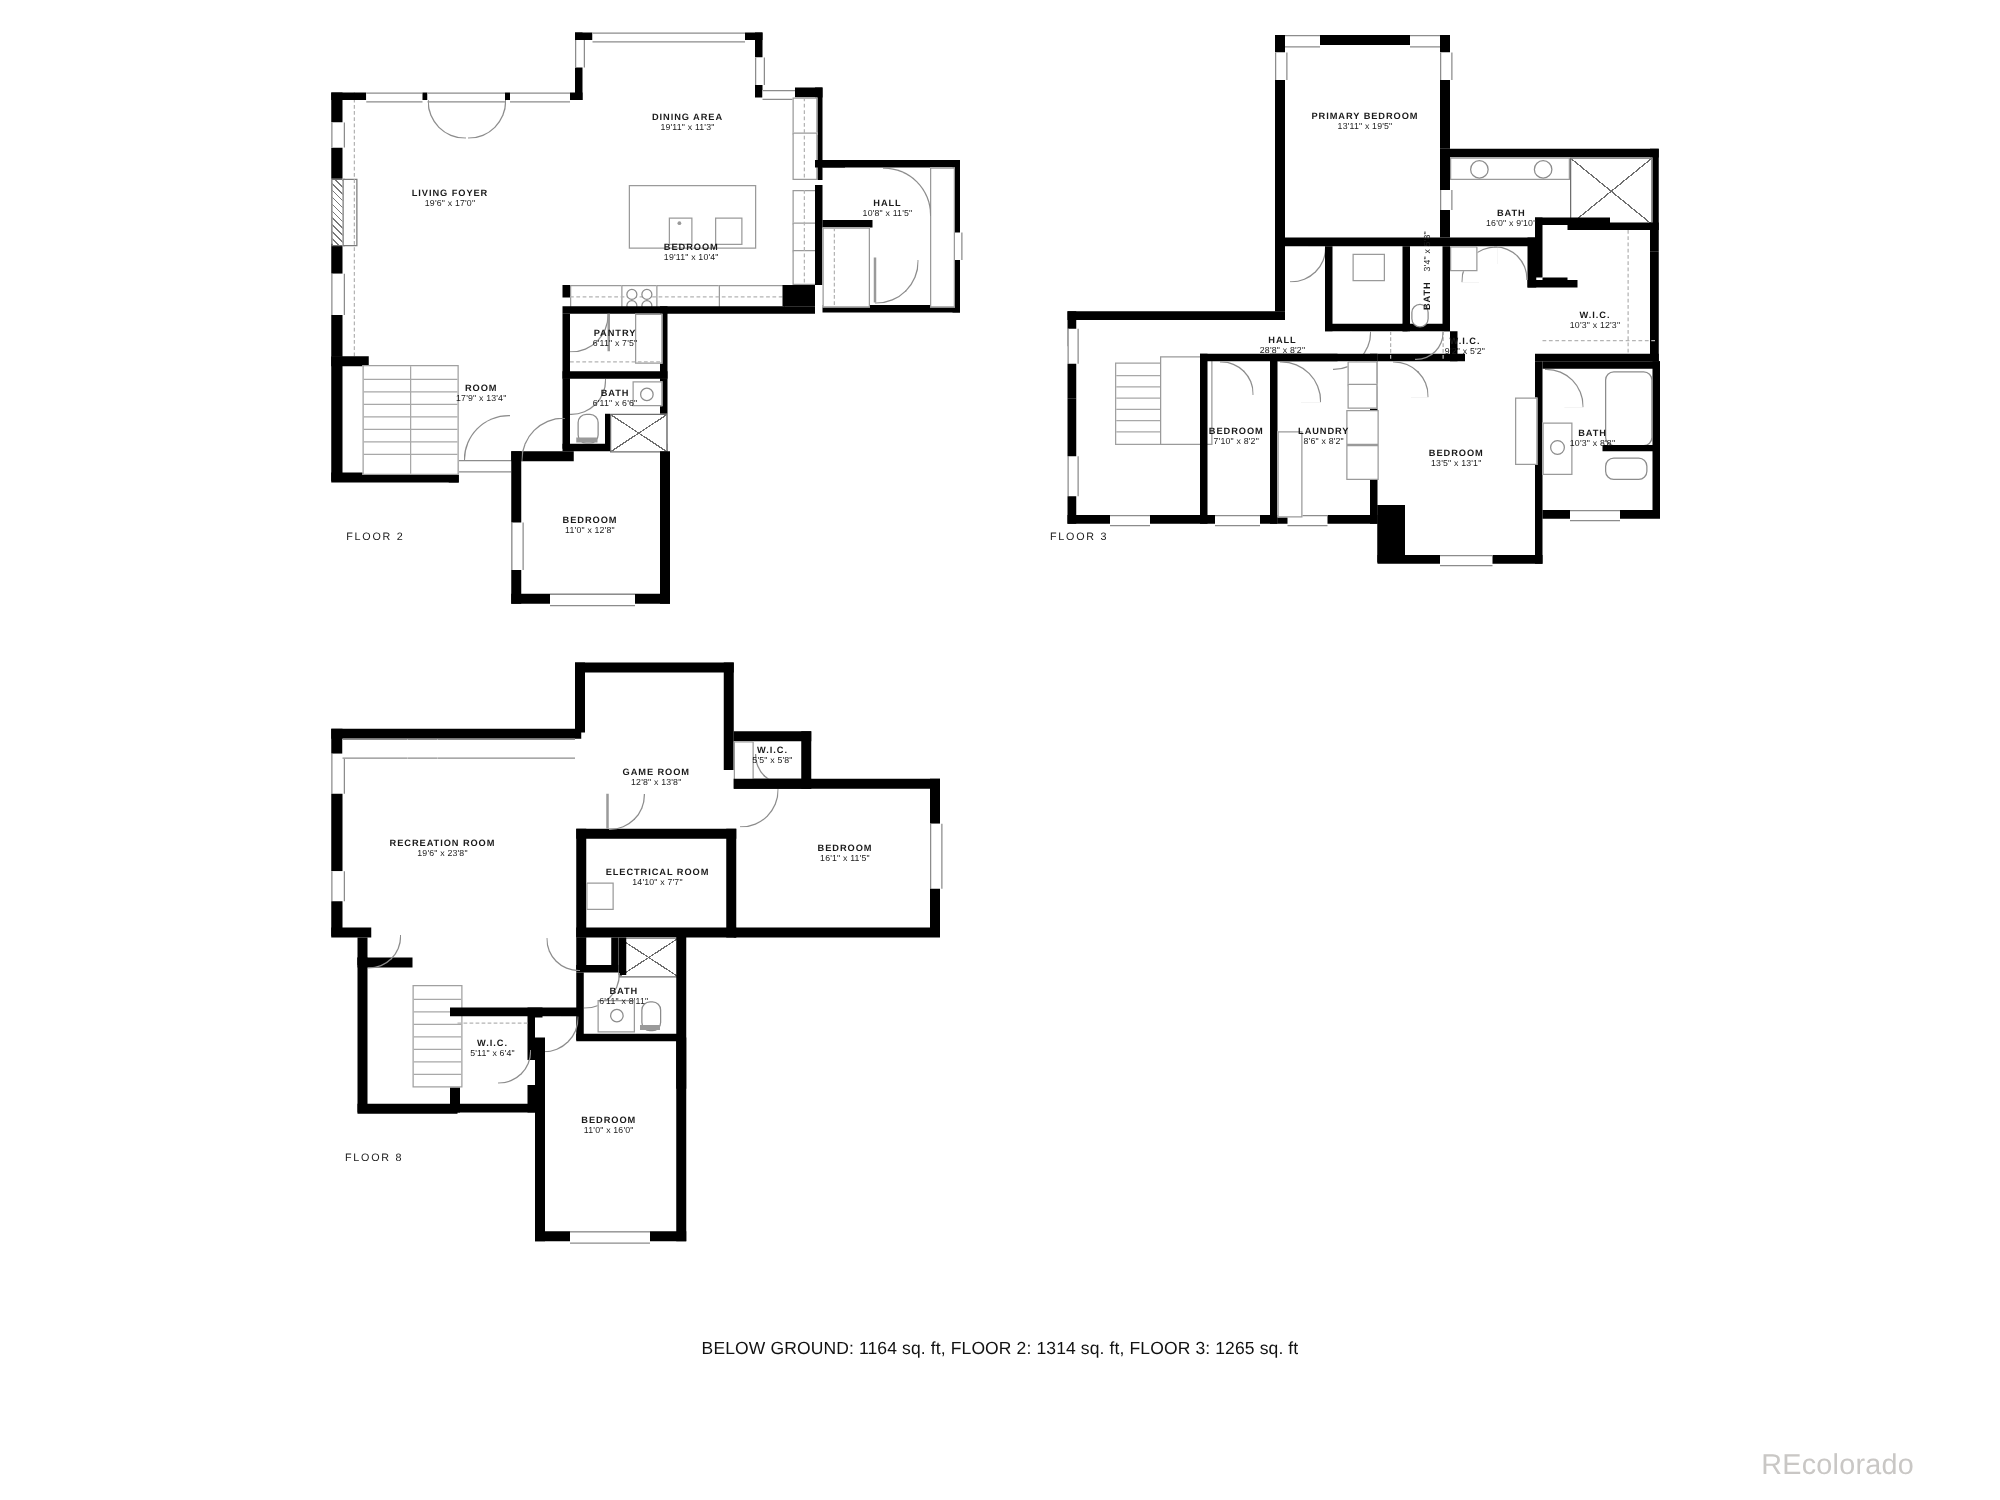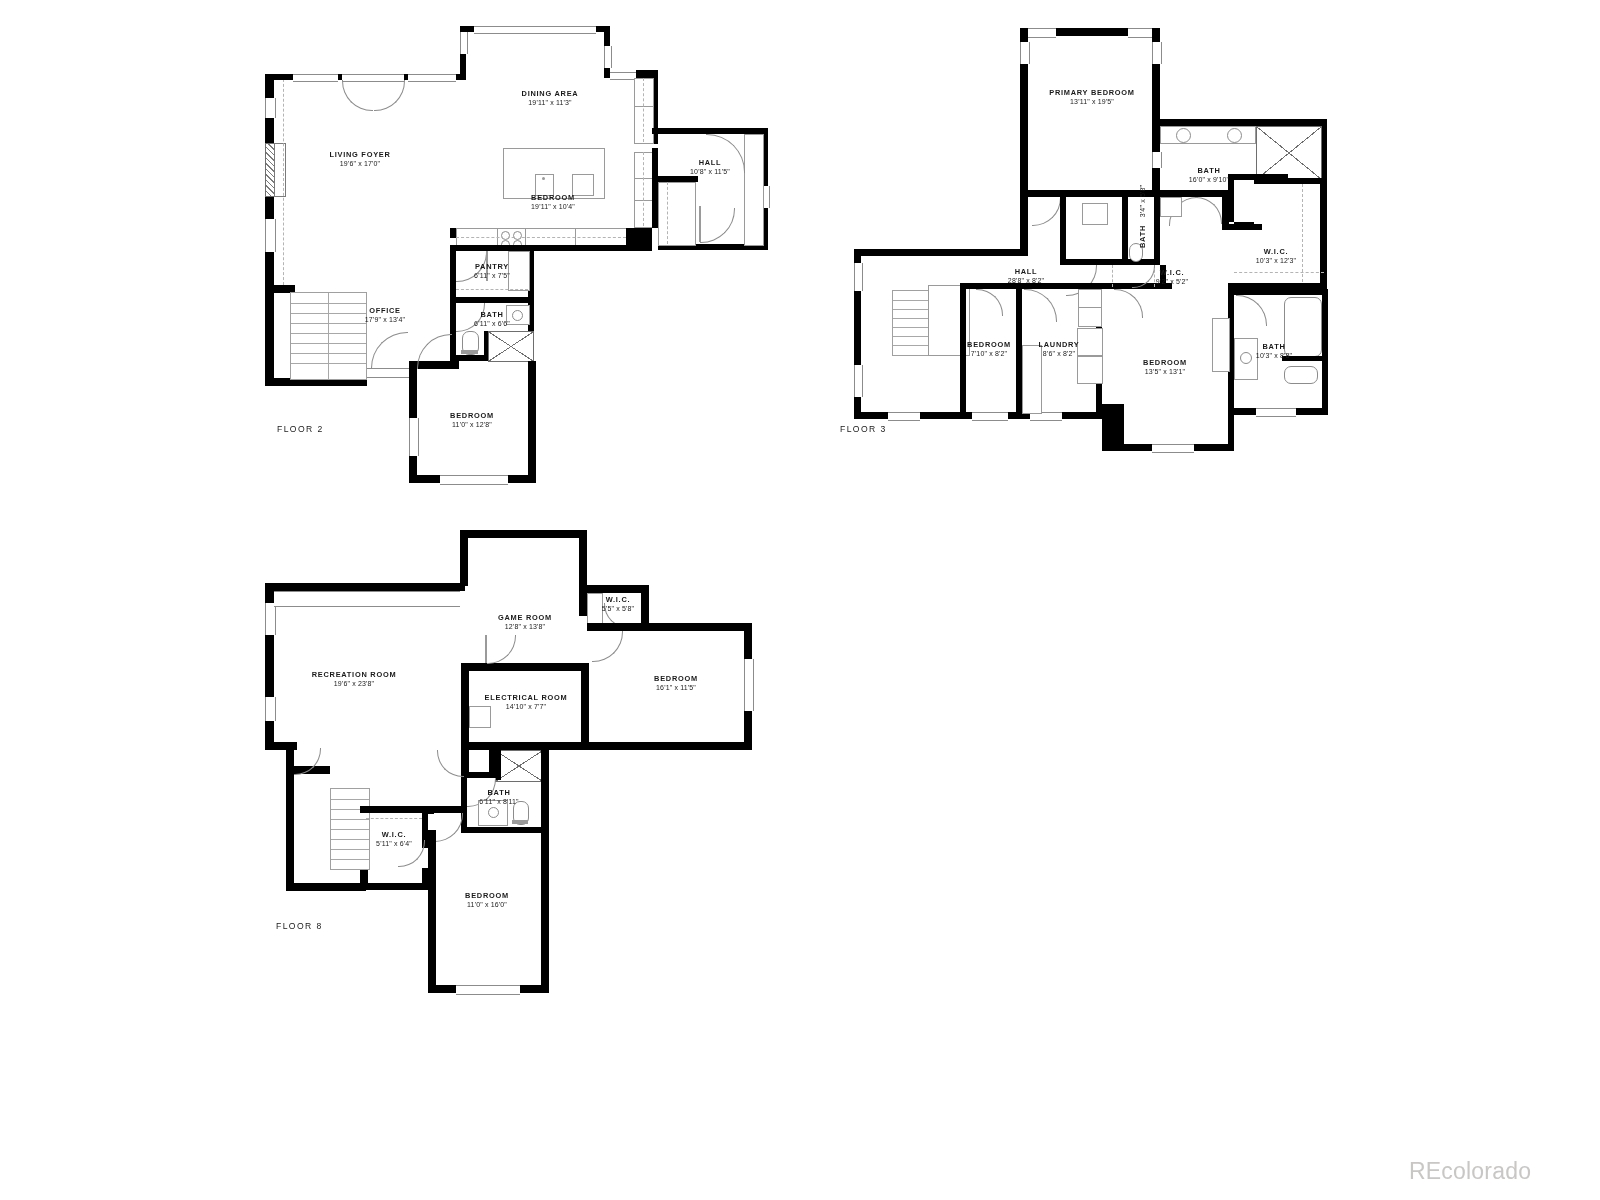--- a/index.html
+++ b/index.html
@@ -185,21 +185,21 @@
   </div>
   <div class="lbl" style="left:432px;top:262px;width:120px;">
     <span class="nm">PANTRY</span>
     <span class="dm">6'11" x 7'5"</span>
   </div>
   <div class="lbl" style="left:432px;top:310px;width:120px;">
     <span class="nm">BATH</span>
     <span class="dm">6'11" x 6'6"</span>
   </div>
   <div class="lbl" style="left:325px;top:306px;width:120px;">
-    <span class="nm">OFFICE</span>
+    <span class="nm">ROOM</span>
     <span class="dm">17'9" x 13'4"</span>
   </div>
   <div class="lbl" style="left:412px;top:411px;width:120px;">
     <span class="nm">BEDROOM</span>
     <span class="dm">11'0" x 12'8"</span>
   </div>
   <div class="floorlbl" style="left:277px;top:424px;">FLOOR 2</div>
 </div>
 
 <div class="plan" id="plan-floor3" style="left:824px;top:0;width:800px;height:500px;">
@@ -478,15 +478,16 @@
     <span class="dm">5'11" x 6'4"</span>
   </div>
   <div class="lbl" style="left:427px;top:391px;width:120px;">
     <span class="nm">BEDROOM</span>
     <span class="dm">11'0" x 16'0"</span>
   </div>
   <div class="floorlbl" style="left:276px;top:421px;">FLOOR 8</div>
 </div>
 
 <div id="footer" style="top:1068px;">
+  <div class="f-break">BELOW GROUND: 1164 sq. ft, FLOOR 2: 1314 sq. ft, FLOOR 3: 1265 sq. ft</div>
 </div>
 
 <div id="watermark" style="left:1409px;top:1158px;">REcolorado</div>
 
 </body></html>

